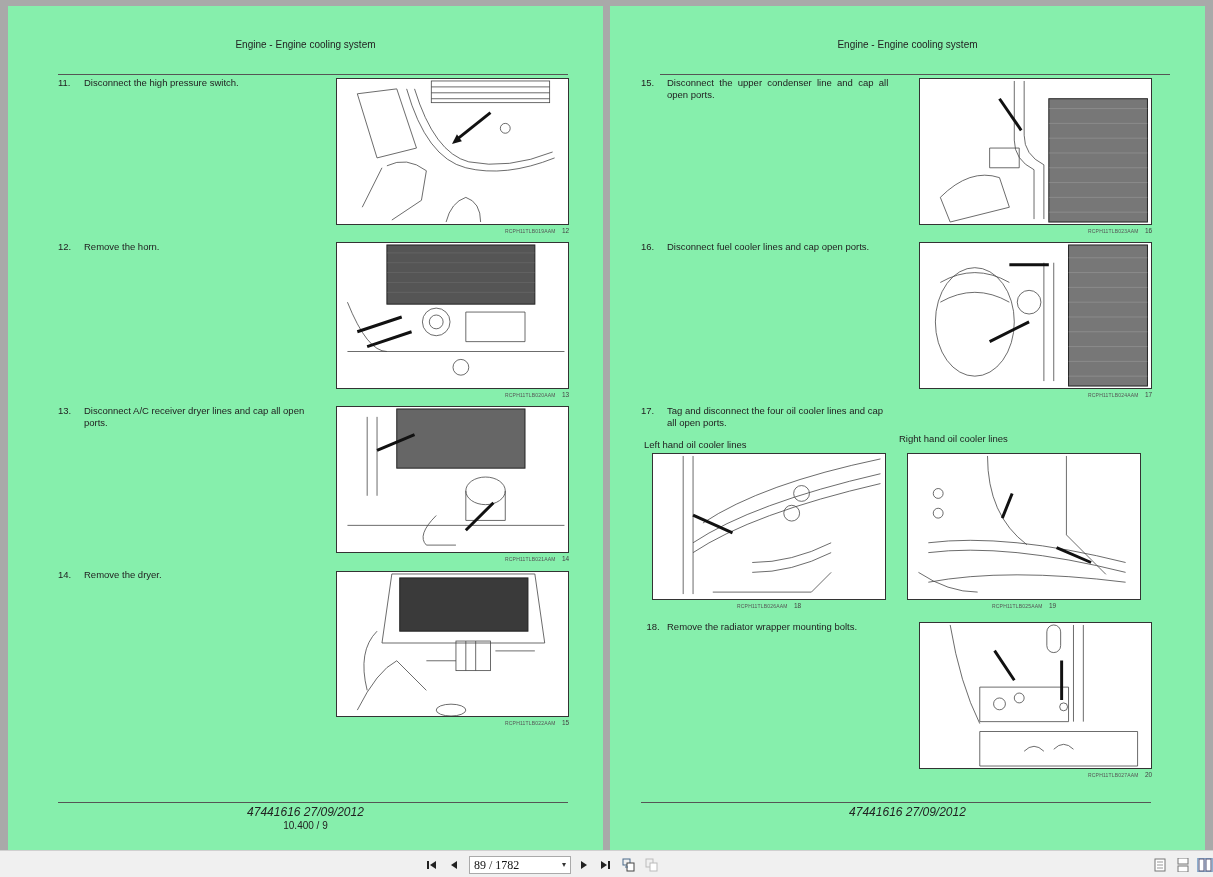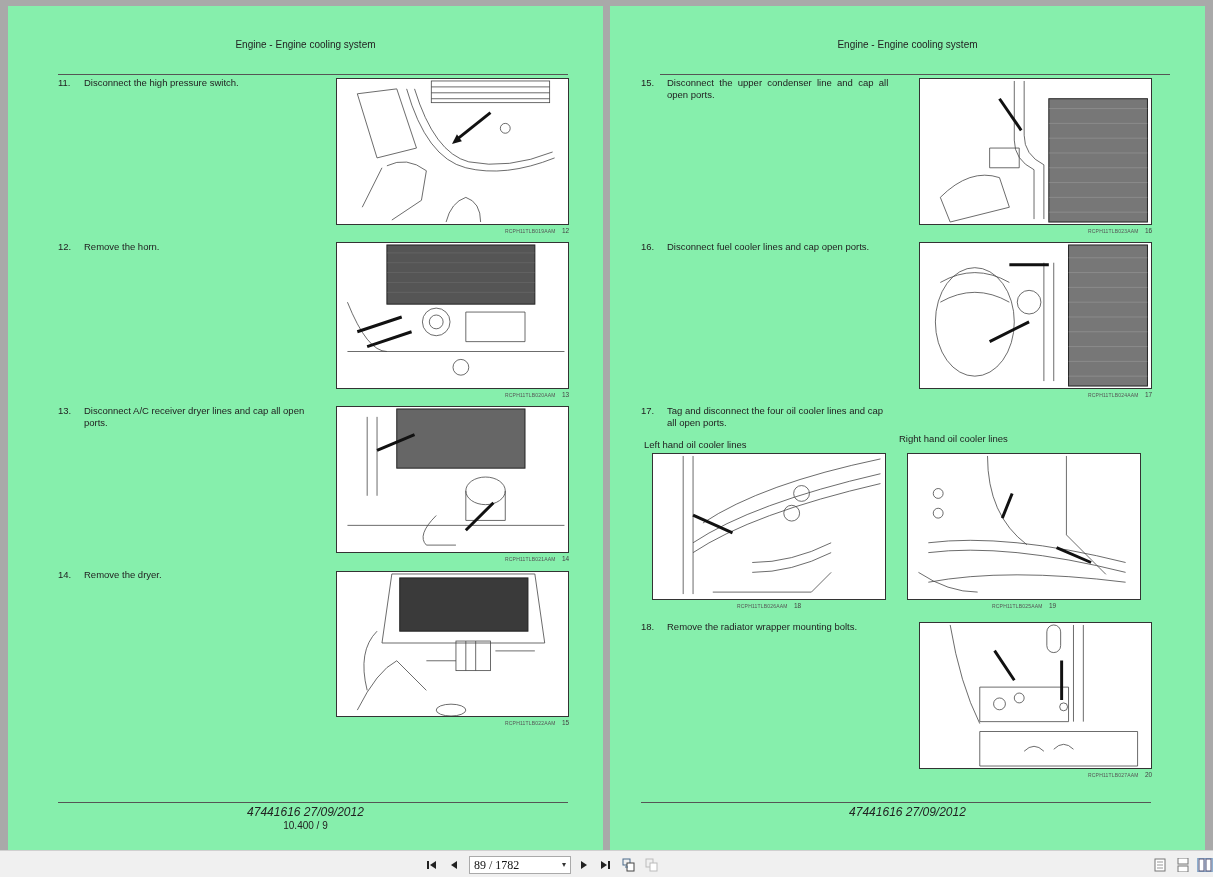--- a/index.html
+++ b/index.html
@@ -218,21 +218,21 @@
           <path d="M10 120 q30 20 60 20"></path>
           <circle cx="30" cy="40" r="5"></circle>
           <circle cx="30" cy="60" r="5"></circle>
         </g>
         <path d="M95 65 l10 -25 M150 95 l35 15" stroke="#111" stroke-width="3"></path>
       </svg>
     </div>
     <div class="cap" style="left:382px;top:597px;">RCPH11TLB025AAM</div>
     <div class="capnum" style="left:439px;top:596px;">19</div>
 
-    <div class="step" style="left:31px;top:615px;width:290px;height:14px;">
+    <div class="step" style="left:31px;top:615px;width:290px;height:14px;text-align:center;">
       <span class="num">18.</span>
       <span class="txt" style="white-space:nowrap;">Remove the radiator wrapper mounting bolts.</span>
     </div>
     <div class="fig" style="left:309px;top:616px;width:233px;height:147px;">
       <svg viewBox="0 0 233 147">
         <g fill="none" stroke="#444" stroke-width="0.8">
           <path d="M30 2 q10 60 30 100"></path>
           <path d="M60 65 h90 v35 h-90 z"></path>
           <circle cx="80" cy="82" r="6"></circle>
           <circle cx="100" cy="76" r="5"></circle>

